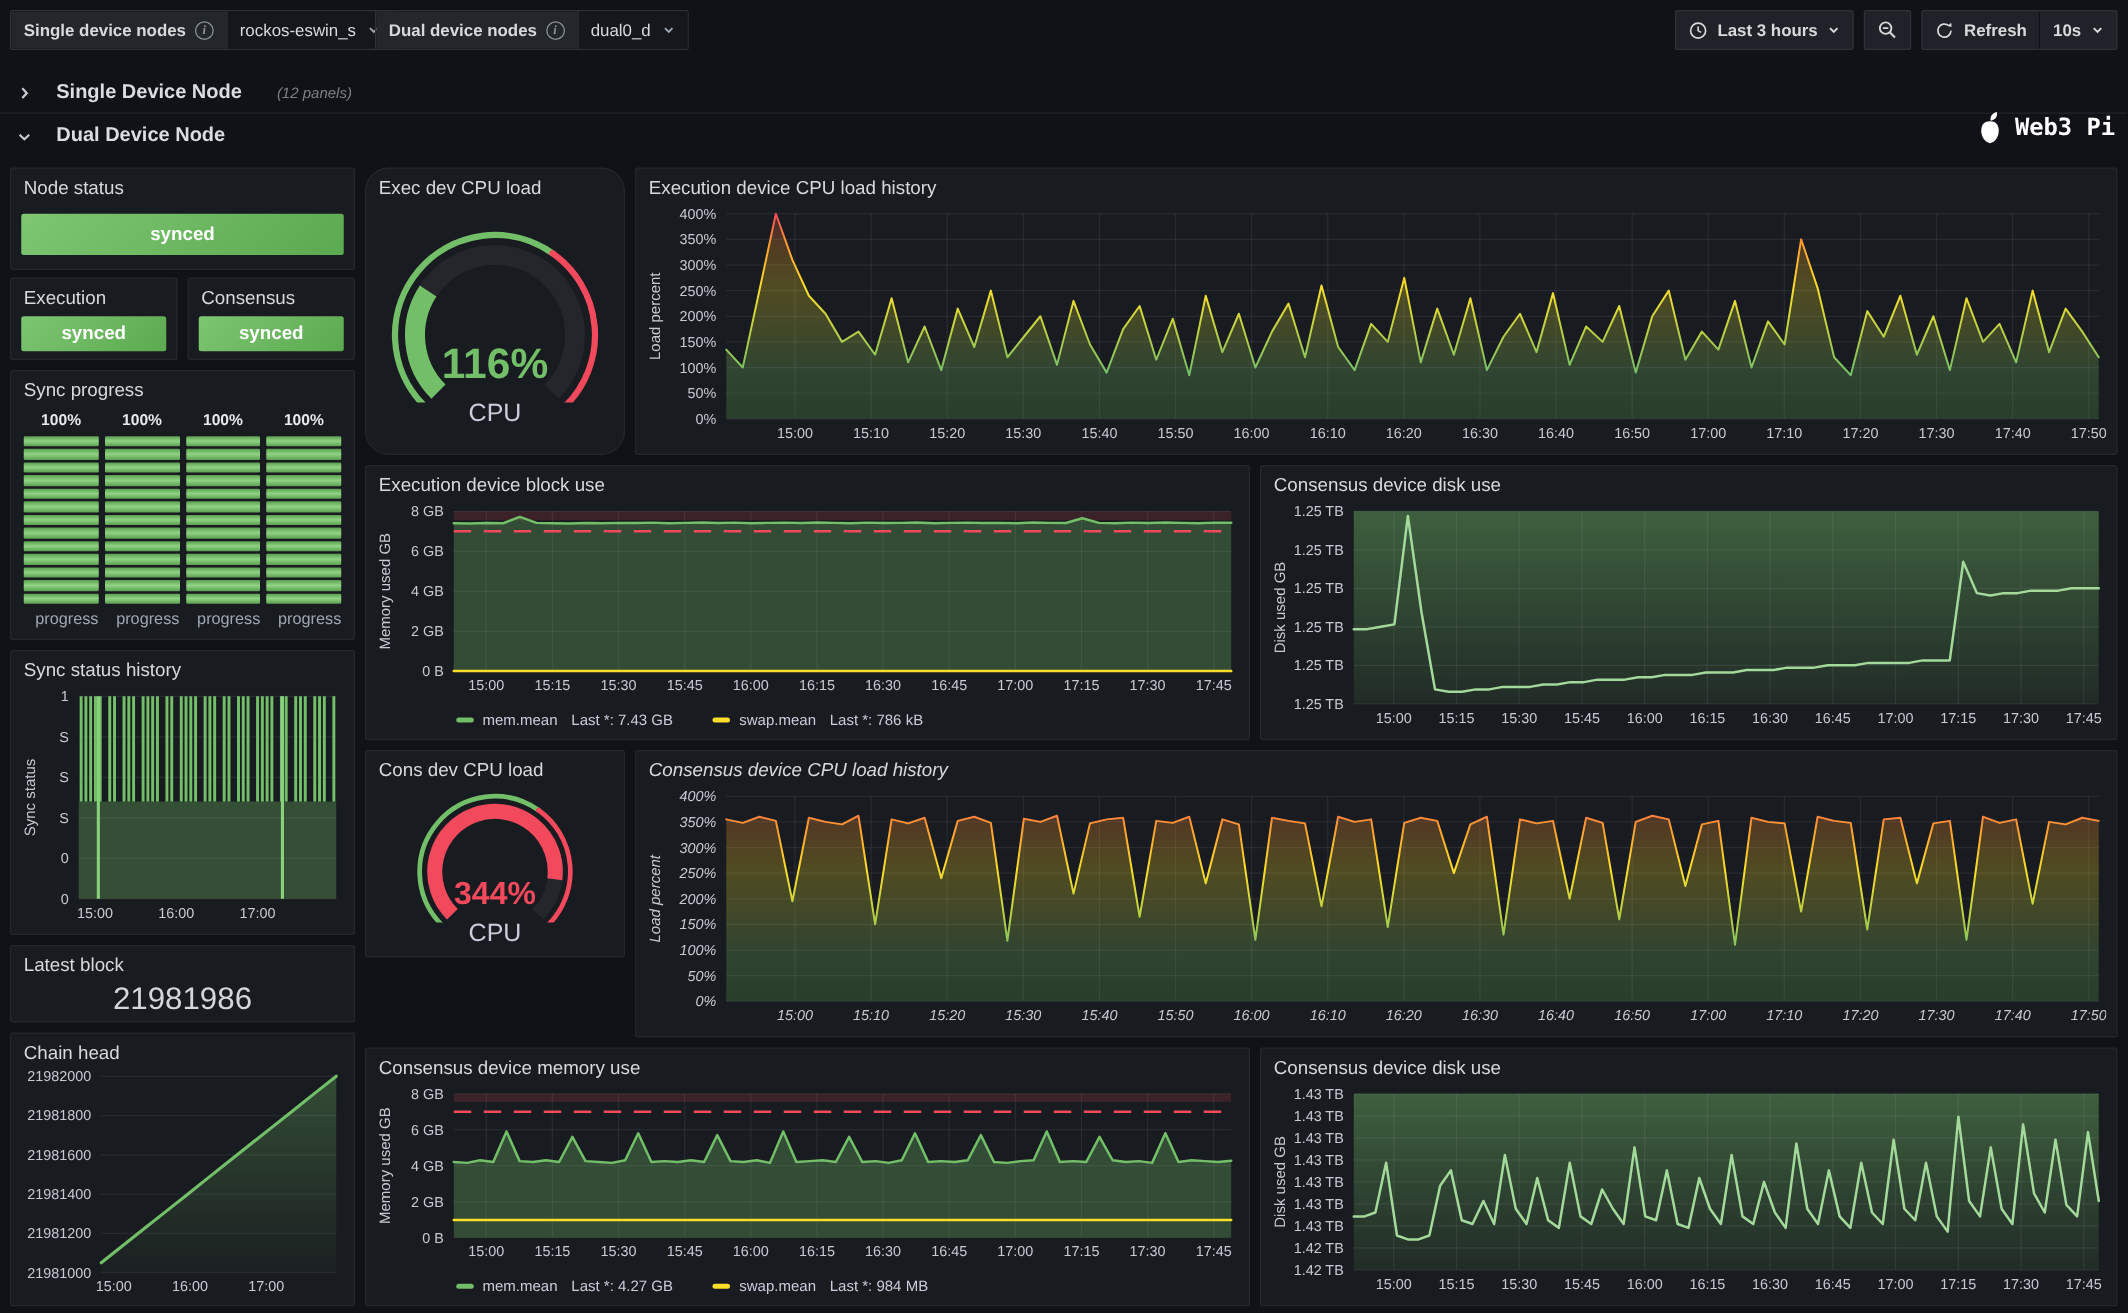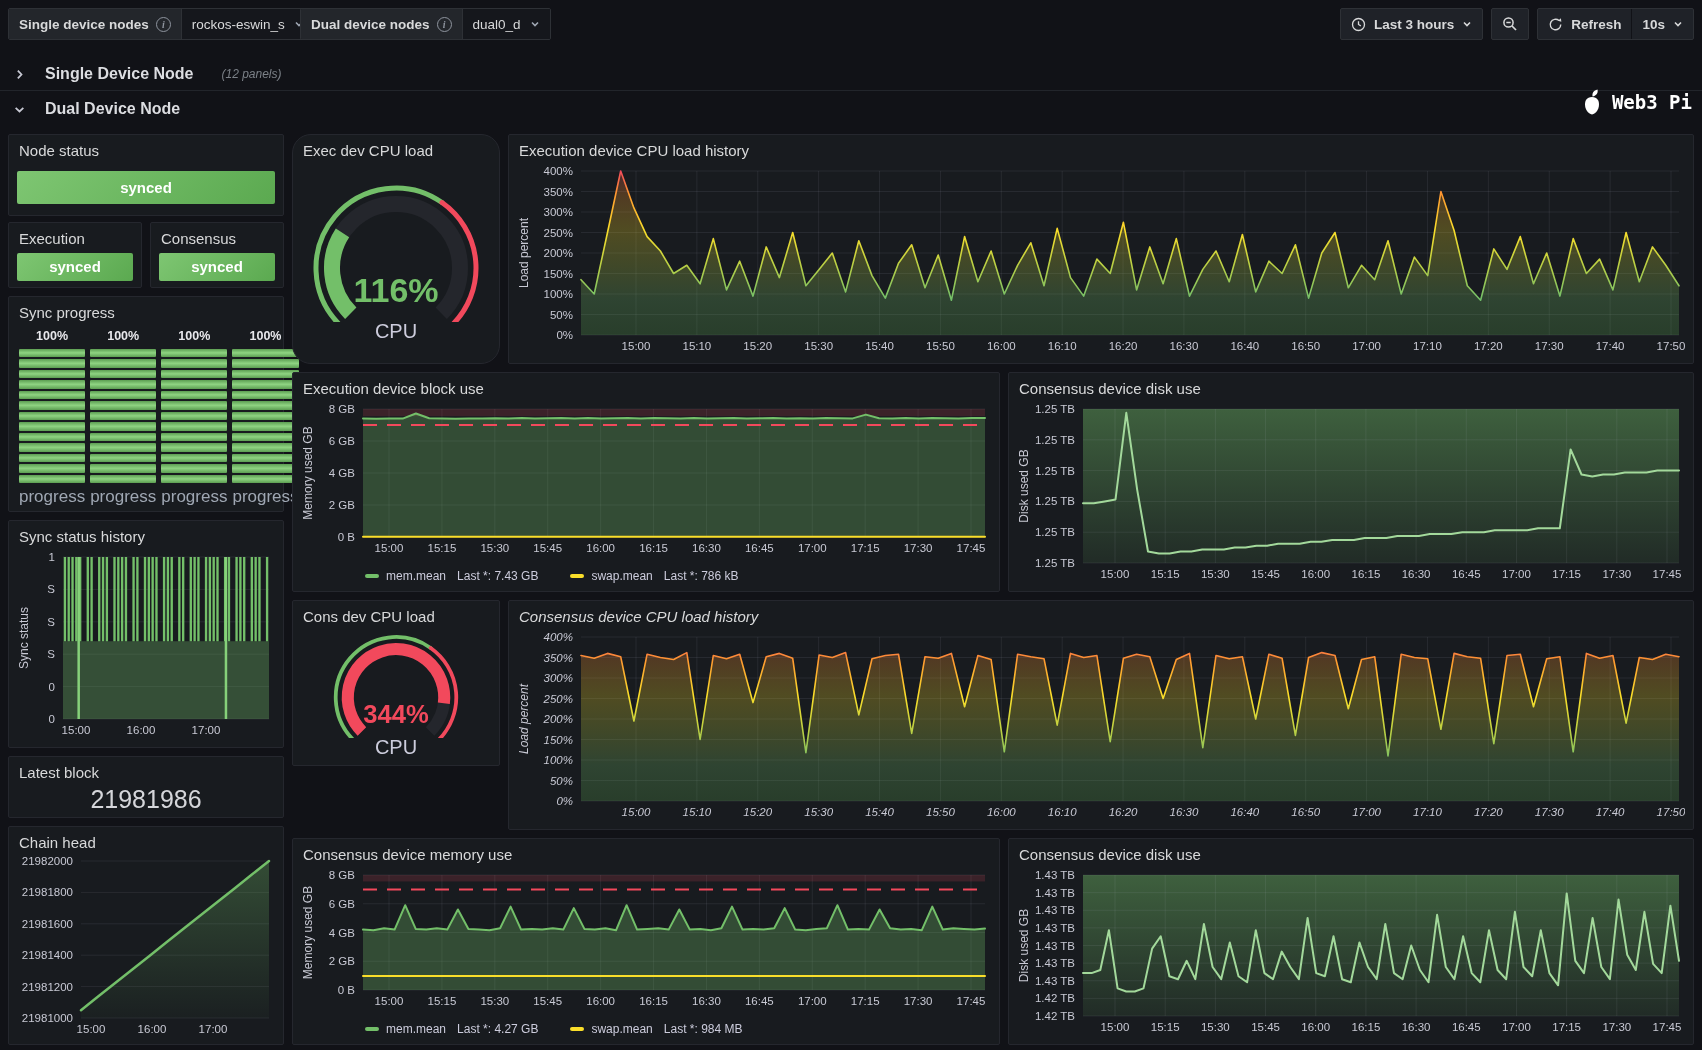--- a/index.html
+++ b/index.html
@@ -44,21 +44,21 @@
   .legend .dash { width:14px; height:4px; border-radius:2px; }
   .legend .lname { font-weight:400; }
   .legend .llast { margin-left:4px; }
 
   
   .sp-body { position:absolute; left:10px; right:10px; top:32px; bottom:8px; display:flex; gap:5px; }
   .sp-col { flex:1; display:flex; flex-direction:column; }
   .sp-top { text-align:center; font-size:12.5px; font-weight:600; color:#e8e8ec; height:18px; }
   .sp-segs { flex:1; display:flex; flex-direction:column; gap:2px; margin-top:2px; }
   .sp-seg { flex:1; border-radius:1px; background:linear-gradient(180deg,#5c9e52,#8fd482 48%,#5c9e52); }
-  .sp-bot { text-align:left; font-size:17px; color:#9fa7b3; height:16px; margin-top:4px; }
+  .sp-bot { text-align:right; font-size:13px; color:#9fa7b3; height:16px; margin-top:4px; }
 
   
   .gauge-wrap { position:absolute; left:0; right:0; top:30px; bottom:6px; display:flex; flex-direction:column; align-items:center; justify-content:center; }
   .gauge-unit { font-size:20px; color:#ccccdc; margin-top:-2px; }
 
   svg text { font-family:"Liberation Sans", sans-serif; }
 </style>
 </head>
 <body>
 

